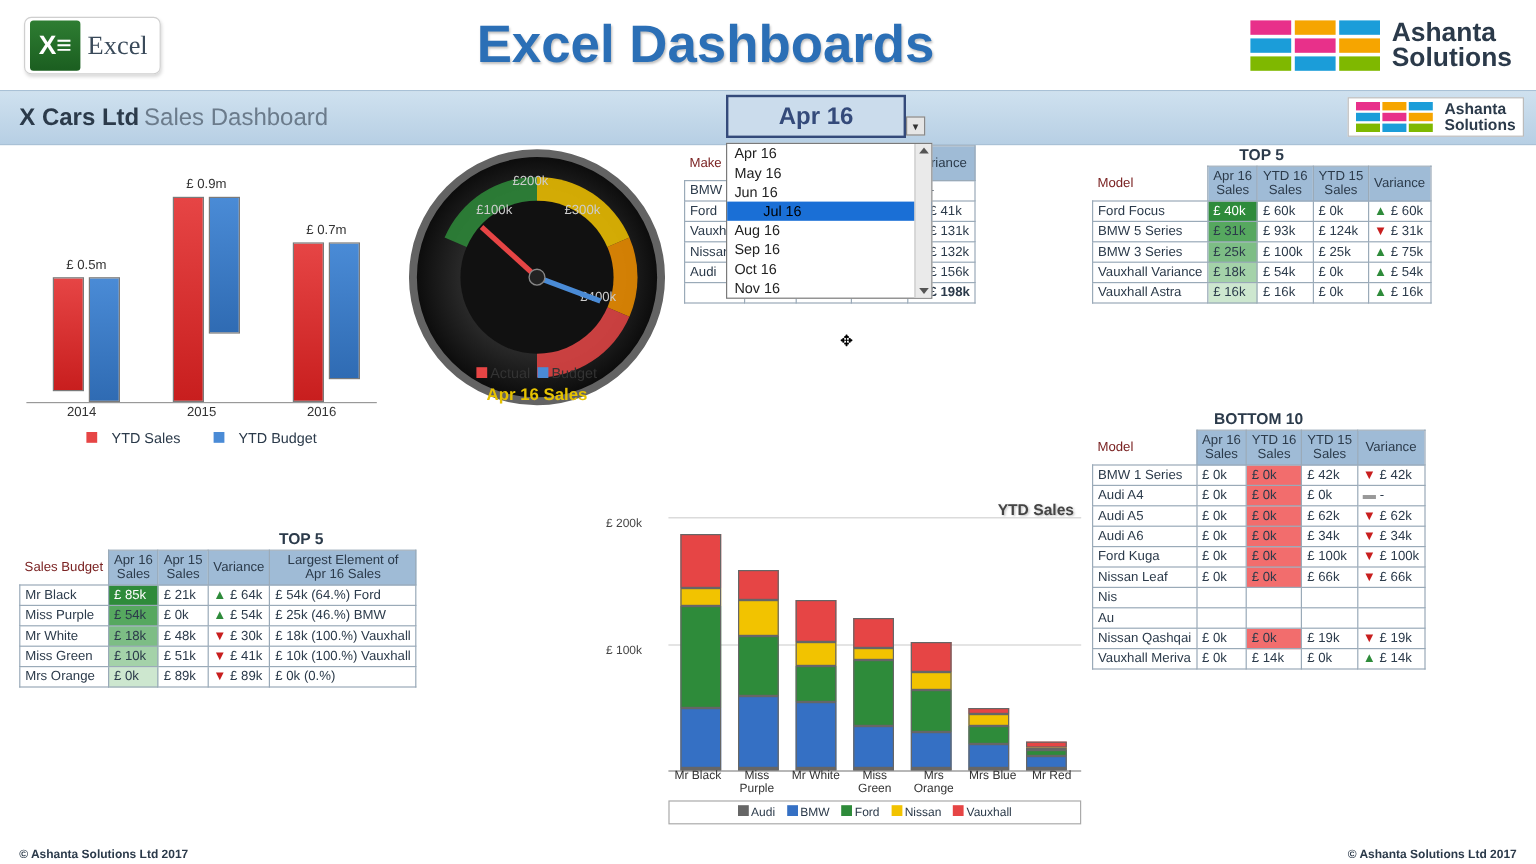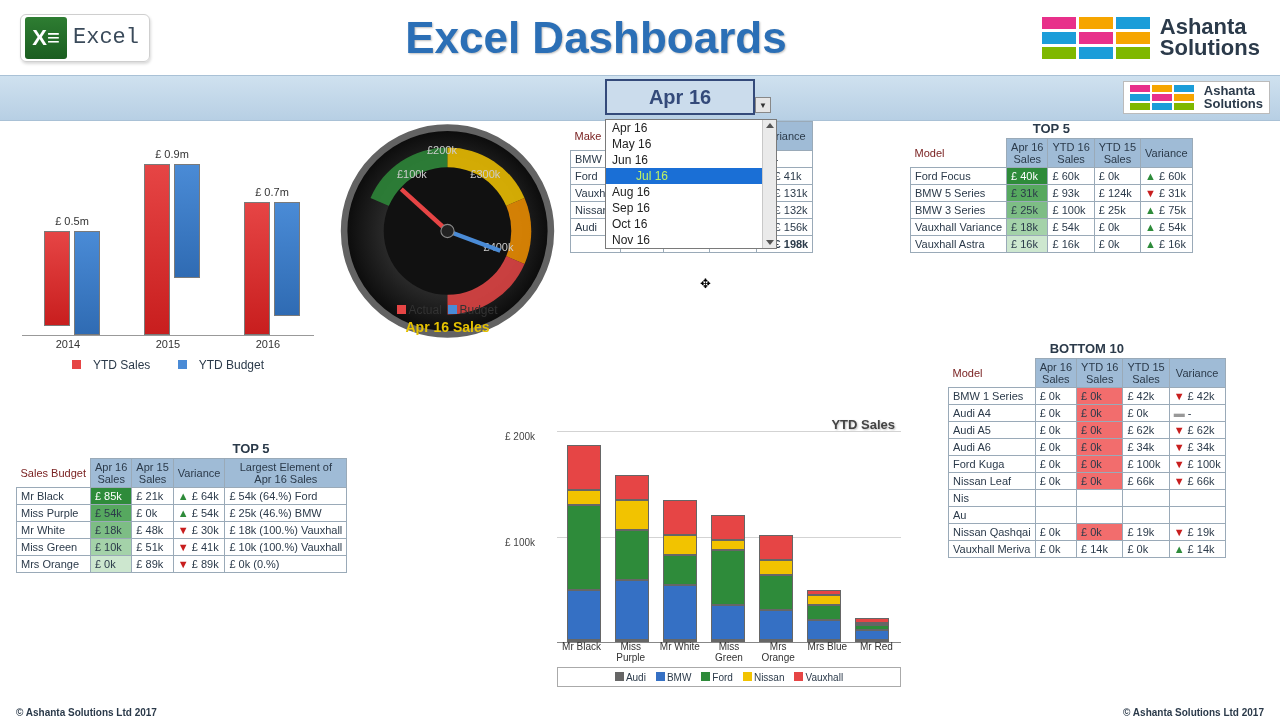--- a/index.html
+++ b/index.html
@@ -1,40 +1,40 @@
 <!DOCTYPE html>
 <html><head>
 <meta charset="utf-8">
 <style>
   * { box-sizing: border-box; margin: 0; padding: 0; }
   body { font-family: "Segoe UI", Tahoma, sans-serif; background: #fff; width: 1280px; height: 720px; overflow: hidden; font-size: 11px; color: #2b3a4a; }
   
   .header { height: 75px; display: flex; align-items: center; padding: 0 20px; justify-content: space-between; }
   .excel-logo { display: flex; align-items: center; gap: 6px; border: 1px solid #cfcfcf; border-radius: 6px; padding: 2px 10px 2px 4px; box-shadow: 1px 2px 3px rgba(0,0,0,.15); }
   .excel-logo .icon { width: 42px; height: 42px; background: linear-gradient(#2e7d32,#1b5e20); border-radius: 3px; display: flex; align-items: center; justify-content: center; color:#fff; font-weight: bold; font-size: 22px; }
-  .excel-logo span { font-family: Liberation Mono, monospace; font-size: 22px; color:#3a4a5a; }
+  .excel-logo span { font-family: Liberation Serif, serif; font-size: 22px; color:#3a4a5a; }
   .title { font-size: 44px; font-weight: 600; color:#2b6fb6; text-shadow: 1px 1px 2px rgba(0,0,0,.25); }
   .ashanta { display:flex; align-items:center; gap:10px; }
   .ashanta .bars { display:grid; grid-template-columns: repeat(3,34px); grid-template-rows: repeat(3,12px); gap:3px; }
   .ashanta .bars div:nth-child(1){background:#e8308a;} .ashanta .bars div:nth-child(2){background:#f6a500;} .ashanta .bars div:nth-child(3){background:#1b9dd9;}
   .ashanta .bars div:nth-child(4){background:#1b9dd9;} .ashanta .bars div:nth-child(5){background:#e8308a;} .ashanta .bars div:nth-child(6){background:#f6a500;}
   .ashanta .bars div:nth-child(7){background:#7fb800;} .ashanta .bars div:nth-child(8){background:#1b9dd9;} .ashanta .bars div:nth-child(9){background:#7fb800;}
   .ashanta .txt { font-size:22px; font-weight:700; color:#2b3a4a; line-height:.95; }
   .ashanta.small .bars { grid-template-columns: repeat(3,20px); grid-template-rows: repeat(3,7px); gap:2px; }
   .ashanta.small .txt { font-size:13px; }
   
   .dashbar { height:46px; background: linear-gradient(#cfe1ef,#b7cfe4); border-top:1px solid #a9c1d6; border-bottom:1px solid #a9c1d6; display:flex; align-items:center; padding:0 16px; position:relative; }
   .dashbar .dtitle span:first-child{ font-weight:700; font-size:20px; color:#2b3a4a; }
   .dashbar .dtitle span:last-child{ font-size:20px; color:#6b7b8b; margin-left:4px; }
   .month-select { position:absolute; left:605px; top:3px; }
   .month-select .sel { width:150px; height:36px; border:2px solid #344a7a; background:#cbdcec; color:#344a7a; font-size:20px; font-weight:700; display:flex; align-items:center; justify-content:center; position:relative; }
   .month-select .arrow { position:absolute; right:-18px; bottom:0; width:16px; height:16px; border:1px solid #888; background:#e6e6e6; display:flex;align-items:center;justify-content:center; font-size:8px; color:#333;}
   .month-select .dropdown { position:absolute; top:40px; left:0; width:172px; border:1px solid #7a7a7a; background:#fff; z-index:50; }
   .month-select .dropdown .opt { padding:1px 6px; font-size:12px; color:#222;}
-  .month-select .dropdown .opt.sel-row { background:#1a6fd6; color:#bef264;padding-left:30px; }
+  .month-select .dropdown .opt.sel-row { background:#1a6fd6; color:#000000;padding-left:30px; }
   .month-select .dropdown .scroll { position:absolute; right:0; top:0; bottom:0; width:14px; background:#eaeaea; border-left:1px solid #c8c8c8; }
   .month-select .dropdown .scroll::before,.month-select .dropdown .scroll::after{content:"";position:absolute;left:3px;border-left:4px solid transparent;border-right:4px solid transparent;}
   .month-select .dropdown .scroll::before{top:3px;border-bottom:5px solid #555;}
   .month-select .dropdown .scroll::after{bottom:3px;border-top:5px solid #555;}
   .dashbar .ashanta { position:absolute; right:10px; top:5px; background:#fff; border:1px solid #bbb; padding:3px 6px; }
   
   .main { position:relative; width:1280px; height:599px; }
   
   .yearchart { position:absolute; left:18px; top:5px; width:300px; height:290px; }
   .yearchart .plot { position:relative; height:210px; border-bottom:1px solid #999; margin:0 4px;}
@@ -57,21 +57,21 @@
   table.dash th, table.dash td { border:1px solid #9aaab8; padding:2px 4px; text-align:left; white-space:nowrap;}
   table.dash th { background:#9fbbd6; font-weight:400; text-align:center;}
   .row-label { color:#7a2222; font-weight:600; font-size:11px; }
   .section-title { text-align:center; font-size:13px; font-weight:700; color:#2b3a4a; margin-bottom:2px;}
   .heat-g1{ background:#2e8b3a; color:#fff;} .heat-g2{ background:#56a85f;} .heat-g3{ background:#7dbd85;} .heat-g4{ background:#a4d2a9;} .heat-g5{ background:#cde7cf;}
   .heat-r { background:#f26d6d; }
   .tri-up{ color:#2e8b3a; } .tri-dn{ color:#c81e1e;} .tri-flat{ color:#999;}
   
   .make-top5 { position:absolute; left:570px; top:0; }
   .model-top5 { position:absolute; left:910px; top:0; }
-  .model-bot10 { position:absolute; left:948px; top:220px; }
+  .model-bot10 { position:absolute; left:910px; top:220px; }
   .sp-top5 { position:absolute; left:16px; top:320px; width:470px; }
   
   .stacked { position:absolute; left:505px; top:290px; width:400px; height:280px; }
   .stacked .title{ position:absolute; right:10px; top:6px; font-size:13px; font-weight:600; color:#444;}
   .stacked .yaxis{ position:absolute; left:0; top:20px; bottom:48px; width:46px; text-align:right; font-size:10px; color:#444;}
   .stacked .plot{ position:absolute; left:52px; right:4px; top:20px; bottom:48px; border-bottom:1px solid #888; }
   .stacked .grid{ position:absolute; left:0; right:0; border-top:1px solid #d3d3d3;}
   .stacked .col{ position:absolute; bottom:0; width:34px; }
   .stacked .seg{ width:100%; border:1px solid #666;}
   .c-audi{background:#666;} .c-bmw{background:#3570c4;} .c-ford{background:#2e8b3a;} .c-nissan{background:#f2c300;} .c-vaux{background:#e64545;}
@@ -104,20 +104,23 @@
         <div></div>
         <div></div>
         <div></div>
         <div></div>
       </div>
     <div class="txt"><span>Ashanta</span><br><span>Solutions</span></div>
   </div>
 </div>
 
 <div class="dashbar">
+  <div class="dtitle">
+    <span>X Cars Ltd</span><span>Sales Dashboard</span>
+  </div>
   <div class="month-select">
     <div class="sel">
       <span>Apr 16</span>
       <div class="arrow">▼</div>
     </div>
     <div class="dropdown" id="dropdown">
       <div class="scroll"></div>
     <div class="opt">Apr 16</div>
         <div class="opt">May 16</div>
         <div class="opt">Jun 16</div>

